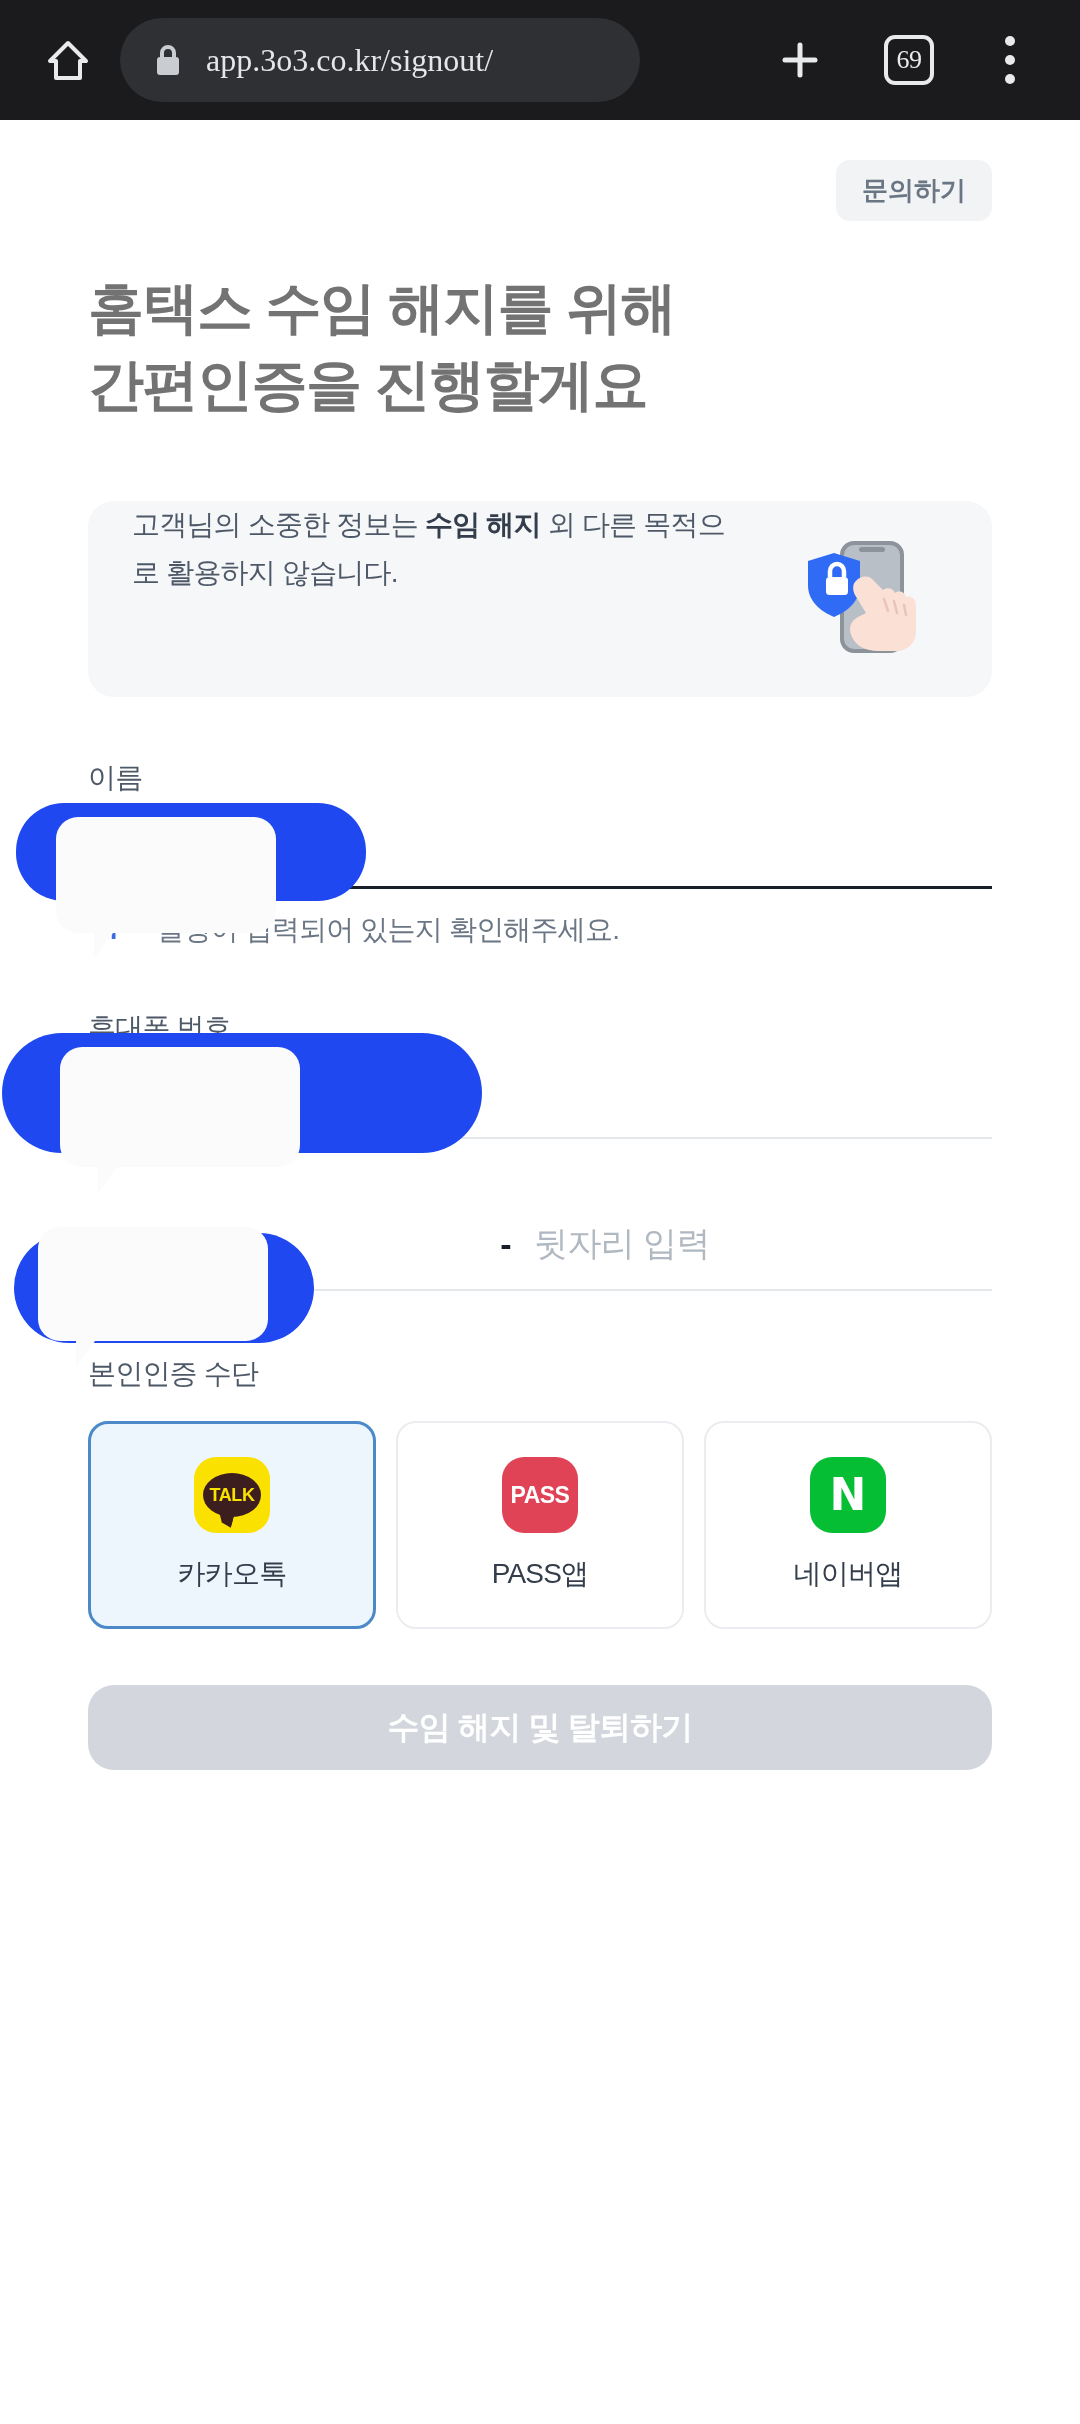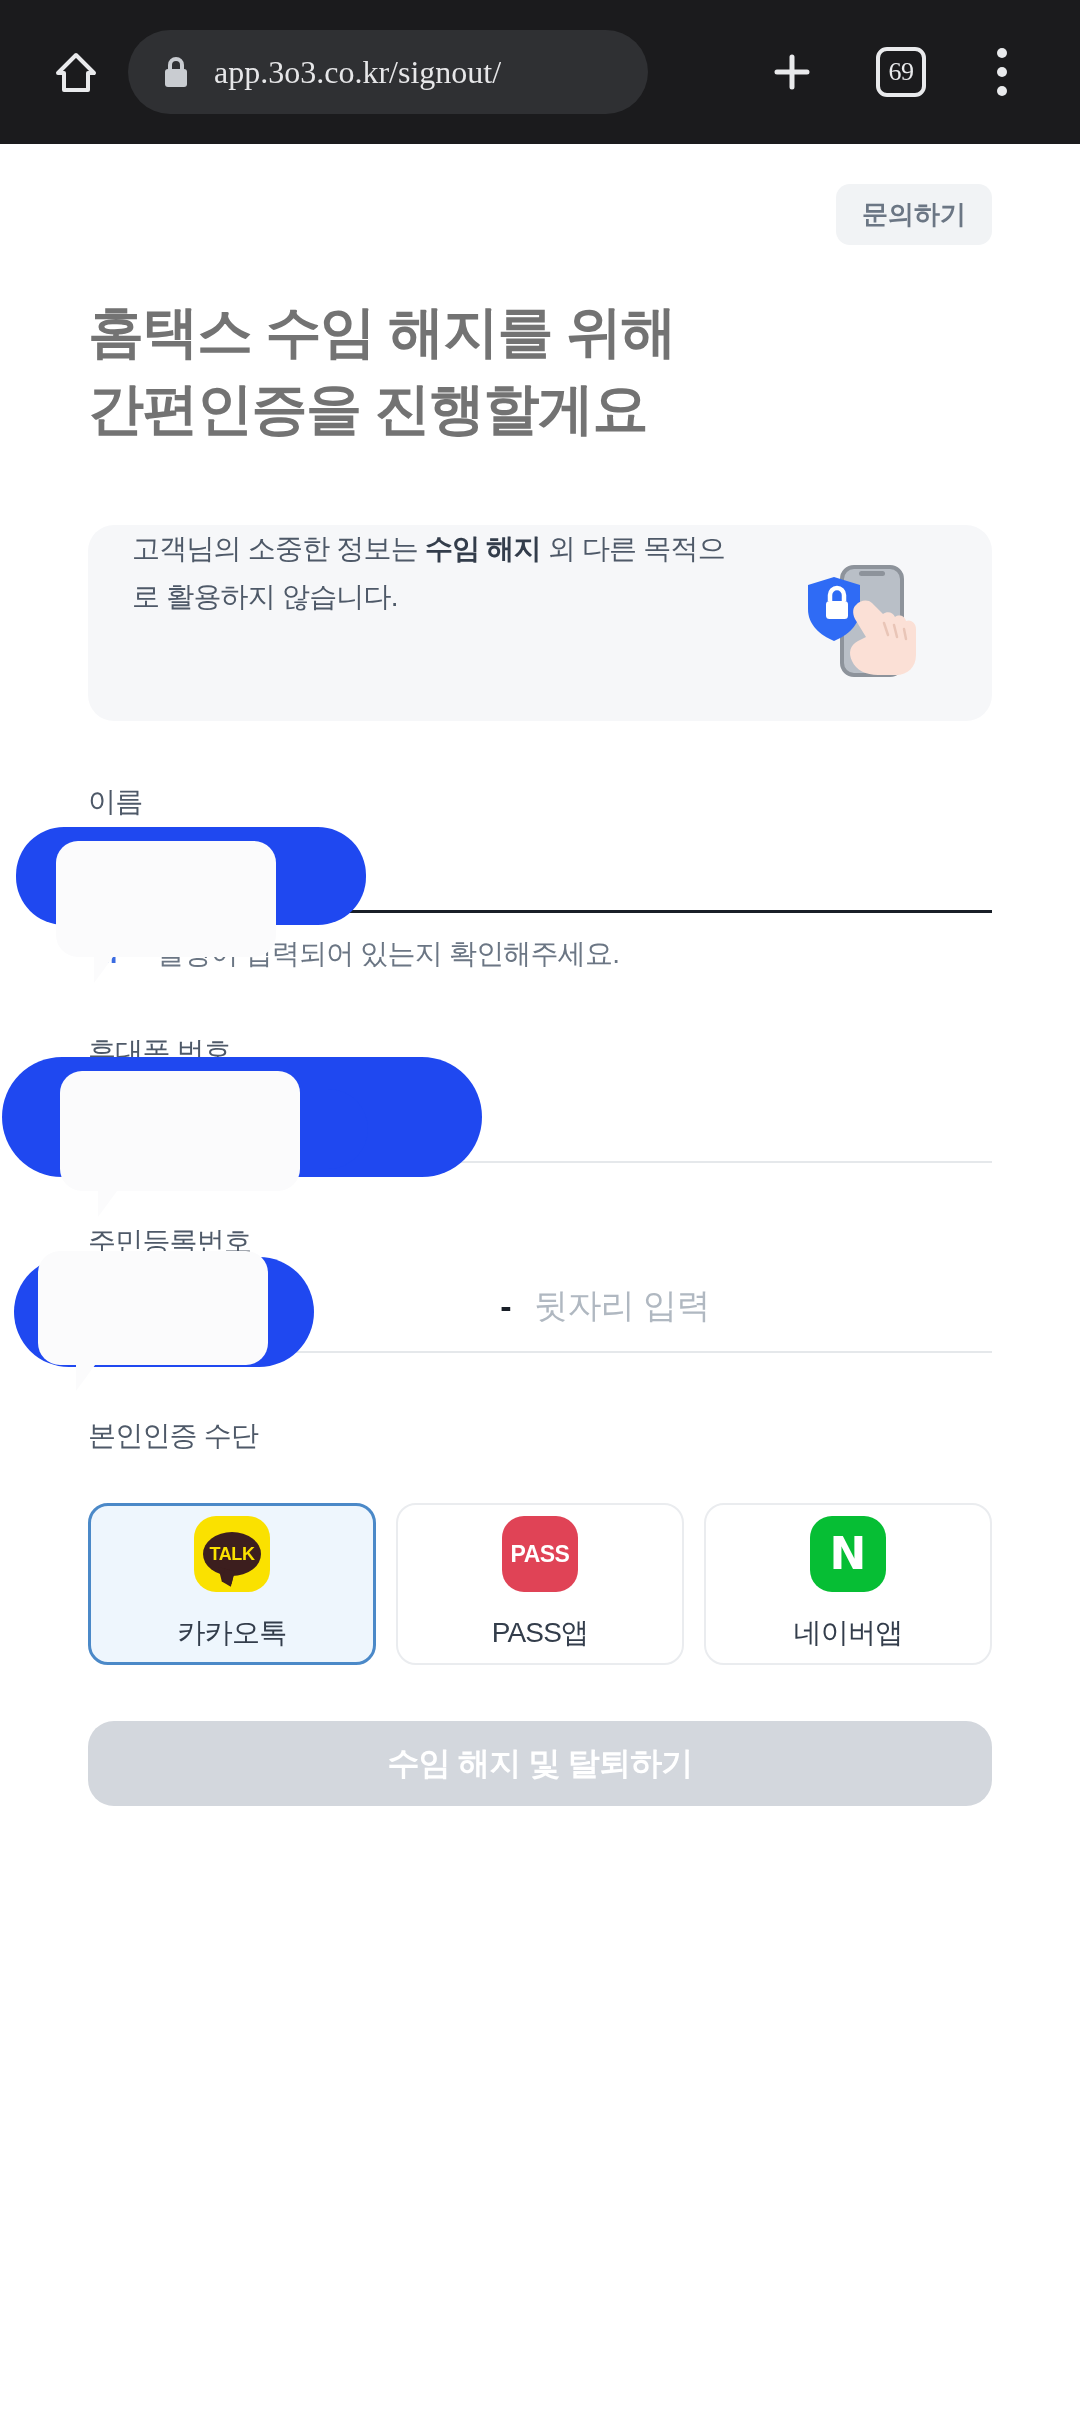--- a/index.html
+++ b/index.html
@@ -7,25 +7,25 @@
   html, body {
     width: 1080px;
     height: 2424px;
     overflow: hidden;
     background: #ffffff;
     font-family: "Liberation Sans", "DejaVu Sans", sans-serif;
   }
 
   
   .browser-bar {
-    height: 144px;
+    height: 120px;
     background: #1b1b1d;
     display: flex;
     align-items: center;
-    padding: 0 36px;
+    padding: 0 28px;
     position: relative;
   }
 
   .home-icon {
     width: 56px;
     height: 56px;
     margin-left: 12px;
     margin-right: 24px;
     flex: 0 0 auto;
     display: flex;
@@ -273,30 +273,29 @@
     color: #4e5968;
     letter-spacing: -0.8px;
   }
   .auth-grid {
     margin-top: 28px;
     display: grid;
     grid-template-columns: repeat(3, 1fr);
     gap: 20px;
   }
   .auth-card {
-    height: 162px;
+    height: 208px;
     border-radius: 20px;
     border: 2px solid #eaecef;
     background: #ffffff;
     display: flex;
     flex-direction: column;
     align-items: center;
     justify-content: center;
     gap: 22px;
-    margin-top: 20px;
   }
   .auth-card.selected {
     border: 3px solid #4b89c8;
     background: #eef6fd;
   }
   .auth-icon {
     width: 76px;
     height: 76px;
     border-radius: 22px;
     display: flex;
@@ -473,21 +472,20 @@
       <span class="field-value"></span>
     </div>
 
     <div class="redact" style="left:-86px; top:24px; width:480px; height:120px; border-radius:60px;"></div>
     <div class="redact" style="left:150px; top:56px; width:130px; height:80px; border-radius:40px;"></div>
     <div class="bubble" style="left:-28px; top:38px; width:240px; height:120px;"></div>
   </div>
 
   
   <div class="field" style="margin-top:60px;">
-    <div class="field-label">주민등록번호</div>
 
     <div class="field-line plain">
       <div class="rrn-row">
         <span class="rrn-front field-value"></span>
         <span class="rrn-dash">-</span>
         <span class="rrn-back-ph">뒷자리 입력</span>
       </div>
     </div>
 
     <div class="redact" style="left:-74px; top:34px; width:300px; height:110px; border-radius:55px;"></div>

